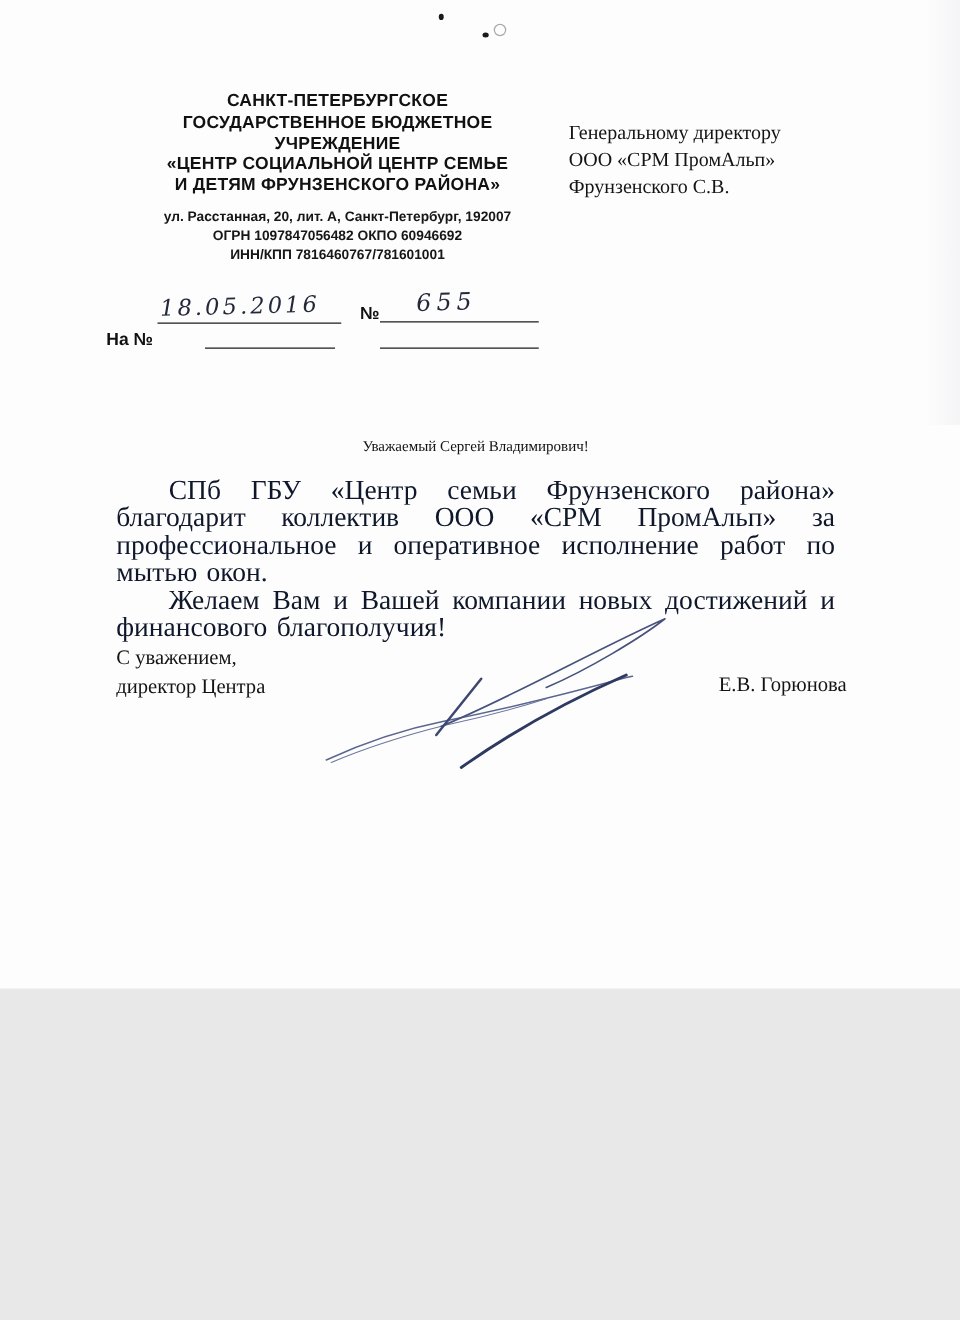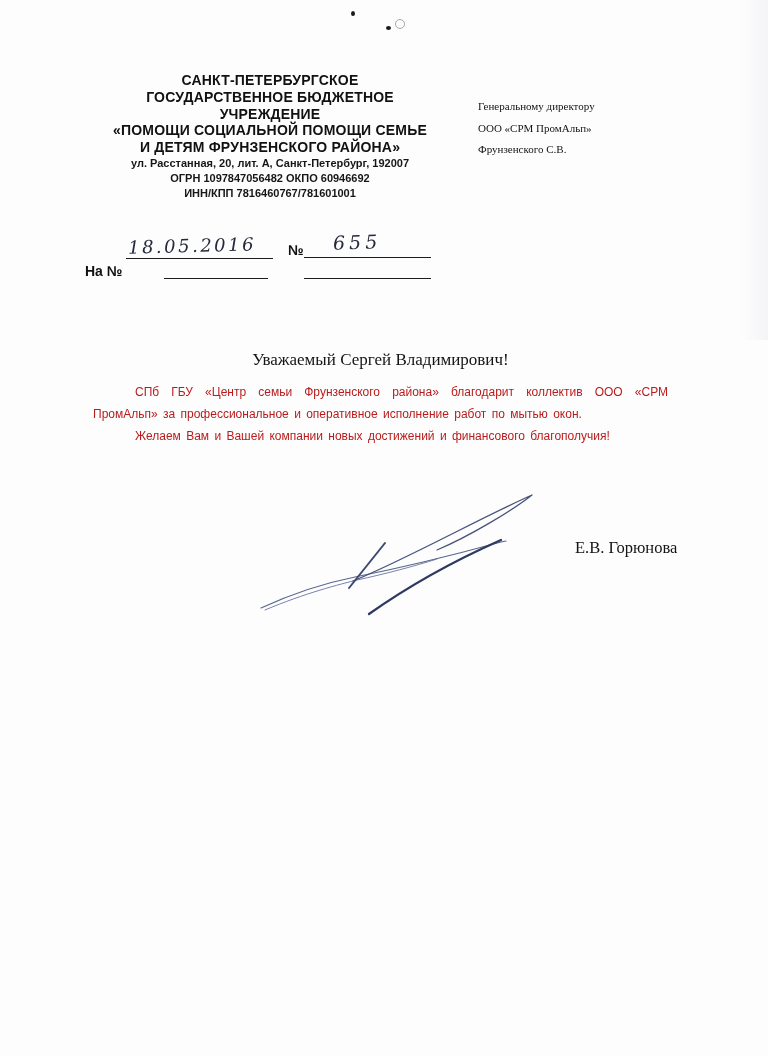--- a/index.html
+++ b/index.html
@@ -3,21 +3,21 @@
 <meta charset="utf-8">
 <style>
   html, body {
     margin: 0;
     padding: 0;
     background: #e8e8e8;
   }
   .page {
     position: relative;
     width: 768px;
-    height: 1056px;
+    height: 791px;
     margin: 0 auto;
     background: #fdfdfe;
     overflow: hidden;
     color: #1b1b1b;
   }
   
   .scan-band {
     position: absolute;
     left: 740px; top: 0; width: 28px; height: 340px;
     background: linear-gradient(to right, rgba(0,0,0,0), rgba(40,40,60,0.04));
@@ -36,37 +36,36 @@
     text-align: center;
     font-family: "Liberation Sans", sans-serif;
   }
   .org-line {
     font-size: 14px;
     font-weight: 700;
     line-height: 16.8px;
     letter-spacing: 0.2px;
     color: #111;
   }
-  .address-block { }
+  .address-block { margin-top: 11px; }
   .address-line {
     font-size: 11px;
     font-weight: 700;
     line-height: 15px;
     color: #161616;
   }
 
   
   .recipient {
     position: absolute;
     left: 455px; top: 96px;
     font-family: "Liberation Serif", serif;
-    font-size: 11px;
+    font-size: 16px;
     line-height: 21.5px;
     color: #141414;
-    margin-left: 23px;
   }
 
   
   .hw {
     position: absolute;
     font-family: "DejaVu Serif", serif;
     font-style: italic;
     color: #23283a;
   }
   .hw-date {
@@ -99,30 +98,30 @@
   .rule-2 { left: 304px; top: 257px; width: 127px; }
   .rule-3 { left: 164px; top: 278px; width: 104px; }
   .rule-4 { left: 304px; top: 278px; width: 127px; }
 
   
   .salutation {
     position: absolute;
     left: 93px; top: 350px; width: 575px;
     text-align: center;
     font-family: "Liberation Serif", serif;
-    font-size: 17px;
+    font-size: 12px;
     color: #141414;
   }
   .body-text {
     position: absolute;
     left: 93px; top: 381px; width: 575px;
-    font-family: Liberation Sans, sans-serif;
-    font-size: 12px;
+    font-family: Liberation Serif, serif;
+    font-size: 22px;
     line-height: 22px;
-    color: #b91c1c;
+    color: #0f172a;
   }
   .body-text p {
     margin: 0;
     text-indent: 42px;
     text-align: justify;
     word-spacing: 2px;
   }
 
   
   .signoff {
@@ -154,21 +153,21 @@
 
   <div class="scan-band"></div>
   <div class="speck" style="left:351px; top:11px; width:4px; height:5px;"></div>
   <div class="speck" style="left:386px; top:26px; width:5px; height:4px;"></div>
   <div class="speck-ring" style="left:395px; top:19px; width:8px; height:8px;"></div>
 
   <div class="letterhead">
     <div class="org-line">САНКТ-ПЕТЕРБУРГСКОЕ</div>
     <div class="org-line">ГОСУДАРСТВЕННОЕ  БЮДЖЕТНОЕ</div>
     <div class="org-line">УЧРЕЖДЕНИЕ</div>
-    <div class="org-line">«ПОМОЩИ СОЦИАЛЬНОЙ ПОМОЩИ СЕМЬЕ</div>
+    <div class="org-line">«ЦЕНТР СОЦИАЛЬНОЙ ЦЕНТР СЕМЬЕ</div>
     <div class="org-line">И ДЕТЯМ ФРУНЗЕНСКОГО РАЙОНА»</div>
     <div class="address-block">
       <div class="address-line">ул. Расстанная, 20, лит. А,  Санкт-Петербург, 192007</div>
       <div class="address-line">ОГРН 1097847056482 ОКПО 60946692</div>
       <div class="address-line">ИНН/КПП 7816460767/781601001</div>
     </div>
   </div>
 
   <div class="recipient">
     <div>Генеральному директору</div>
@@ -185,20 +184,24 @@
   <div class="ref-rule rule-3"></div>
   <div class="ref-rule rule-4"></div>
 
   <div class="salutation">Уважаемый Сергей Владимирович!</div>
 
   <div class="body-text">
     <p>СПб ГБУ «Центр семьи Фрунзенского района» благодарит коллектив ООО «СРМ ПромАльп» за профессиональное и оперативное исполнение работ по мытью окон.</p>
     <p>Желаем Вам и Вашей компании новых достижений и финансового благополучия!</p>
   </div>
 
+  <div class="signoff">
+    <div>С уважением,</div>
+    <div>директор Центра</div>
+  </div>
 
   <div class="signer-name">Е.В. Горюнова</div>
 
   <svg class="signature-svg" viewBox="0 0 310 140" aria-hidden="true">
 
     <path d="M 16 130 C 55 112, 90 103, 110 99 C 150 91, 205 78, 256 64 l 5 -1" fill="none" stroke="#5a6690" stroke-width="1.2" stroke-linecap="round"></path>
 
     <path d="M 20 132 C 60 115, 96 106, 112 102 C 140 96, 170 88, 192 81" fill="none" stroke="#6a759b" stroke-width="0.9" stroke-linecap="round"></path>
 
     <path d="M 108 103 C 160 82, 235 40, 287 17 C 268 32, 225 58, 192 72" fill="none" stroke="#47537c" stroke-width="1.3" stroke-linecap="round" stroke-linejoin="round"></path>

